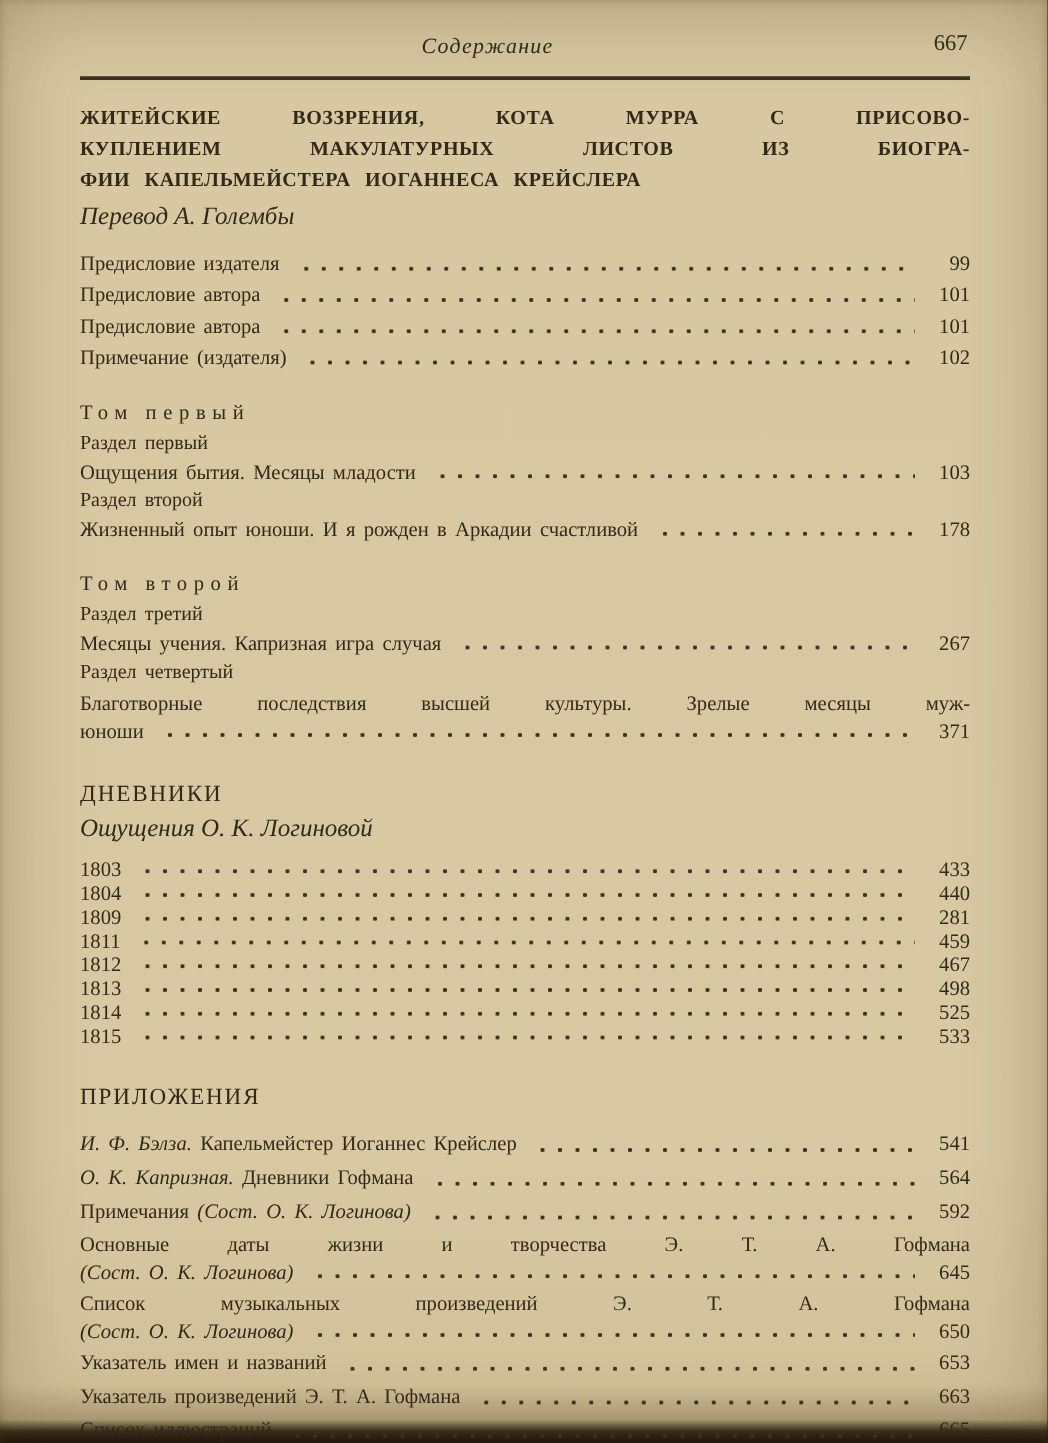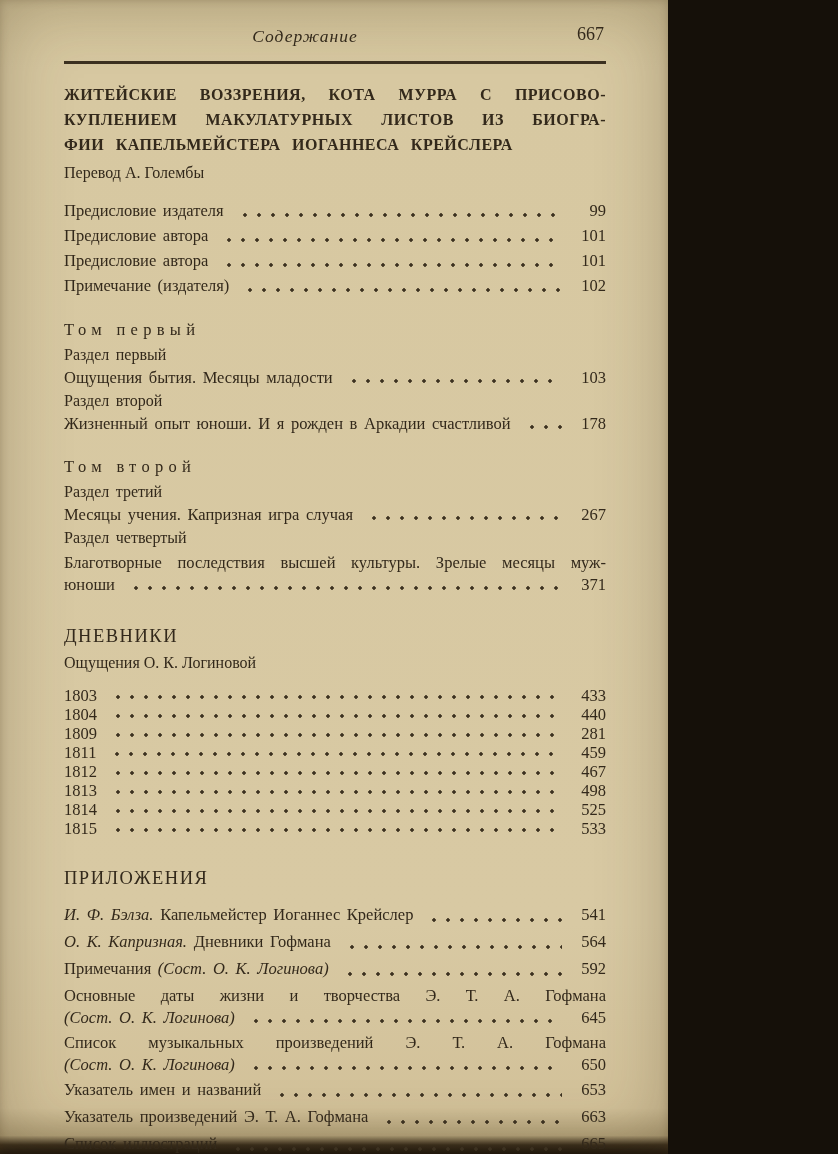--- a/index.html
+++ b/index.html
@@ -1,30 +1,30 @@
 <!DOCTYPE html>
 <html><head>
 <meta charset="utf-8">
 <style>
   html,body{margin:0;padding:0;}
   body{width:838px;height:1154px;background:#151009;font-family:"Liberation Serif",serif;}
-  .page{position:relative;width:668px;height:1154px;overflow:hidden;
+  .page{position:relative;width:838px;height:1154px;overflow:hidden;
     background:linear-gradient(180deg,#d2c39a 0%,#d7c8a1 6%,#d8c9a3 80%,#d2c199 96%,#b3a27a 98.4%,#3a2e1c 99.2%,#17110a 100%);
     box-shadow:inset 0 0 70px rgba(70,52,25,.30), inset 0 0 8px rgba(70,52,25,.25);
     color:#33291b;}
   .content{padding:26px 62px 0 64px;}
   .header{position:relative;height:26px;}
   .header .htitle{position:absolute;left:0;right:60px;text-align:center;font-style:italic;font-size:17.5px;letter-spacing:1px;}
   .header .hnum{position:absolute;right:2px;top:-2px;font-size:18px;}
   .rule{border-top:3px solid #3b3020;margin-top:9px;}
   .book-title{margin-top:18px;font-weight:bold;font-size:16px;line-height:25px;letter-spacing:.5px;}
   .book-title .line{text-align:justify;text-align-last:justify;}
   .book-title .line.last{text-align-last:left;word-spacing:7px;}
   .italic{font-style:italic;}
-  .translator{font-size:16px;margin-top:5px;line-height:22px;}
+  .translator{font-style:italic;font-size:20px;margin-top:5px;line-height:22px;}
   .row{display:flex;align-items:baseline;font-size:16.5px;line-height:25px;word-spacing:2.5px;}
   .row .t{white-space:nowrap;}
   .row .pg{margin-left:4px;min-width:34px;text-align:right;}
   .leader{flex:1;min-width:16px;height:6px;align-self:flex-end;margin:0 6px 5px 14px;
     background-image:radial-gradient(circle,#3c3120 1.5px,rgba(0,0,0,0) 1.9px);
     background-size:14px 6px;background-repeat:repeat-x;background-position:left center;}
   .toc1{margin-top:14px;}
   .vol{margin-top:18px;}
   .vol-heading{font-size:16.5px;letter-spacing:.32em;line-height:27px;}
   .sub{font-size:16px;line-height:23px;word-spacing:2.5px;}

